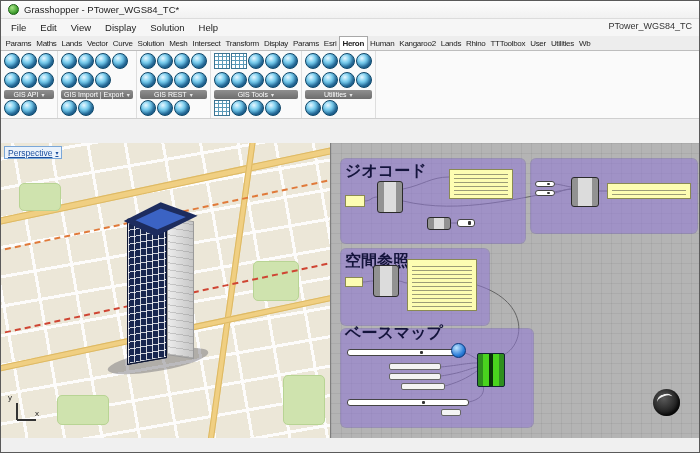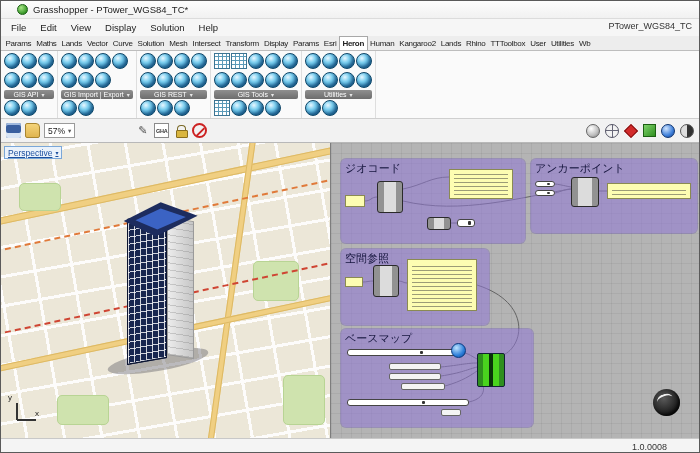--- a/index.html
+++ b/index.html
@@ -1,20 +1,20 @@
 <!DOCTYPE html>
 <html><head>
 <meta charset="utf-8">
 <style>
   * { margin:0; padding:0; box-sizing:border-box; }
   body { font-family:"Liberation Sans","DejaVu Sans",sans-serif; background:#888; }
   .window { position:relative; width:700px; height:453px; background:#f0f0f0; border:1px solid #5a5a5a; overflow:hidden; }
 
   
-  .titlebar { position:absolute; left:0; top:0; width:100%; height:18px; background:linear-gradient(#fdfdfd,#f1f1f1); border-bottom:1px solid #dcdcdc; display:flex; align-items:center; gap:5px; padding-left:16px; font-size:9.5px; color:#222; }
+  .titlebar { position:absolute; left:0; top:0; width:100%; height:18px; background:linear-gradient(#fdfdfd,#f1f1f1); border-bottom:1px solid #dcdcdc; display:flex; align-items:center; gap:5px; padding-left:7px; font-size:9.5px; color:#222; }
   .gh-logo { width:11px; height:11px; border-radius:50%; background:radial-gradient(circle at 35% 30%,#a8e586,#3f9e2e 65%,#1e6f18); border:1px solid #1a5f14; flex:0 0 auto; }
 
   
   .menubar { position:absolute; left:0; top:18px; width:100%; height:17px; background:#f6f6f6; display:flex; align-items:center; padding-left:3px; font-size:9.5px; color:#222; }
   .menu-item { padding:1px 7px; cursor:default; }
   .doc-label { position:absolute; right:7px; top:2px; font-size:9px; color:#333; }
 
   
   .tabbar { position:absolute; left:0; top:35px; width:100%; height:15px; background:#ededed; border-bottom:1px solid #bdbdbd; display:flex; align-items:flex-end; padding-left:2px; font-size:8px; letter-spacing:-0.3px; color:#222; white-space:nowrap; overflow:hidden; }
   .tab { padding:2px 2.5px; }
@@ -72,21 +72,21 @@
   .vplabel .dd { font-size:6px; text-decoration:none; }
   .gizmo { position:absolute; left:6px; top:250px; width:36px; height:38px; z-index:5; }
   .gz-y { position:absolute; left:9px; top:10px; width:2px; height:17px; background:#333; }
   .gz-x { position:absolute; left:10px; top:26px; width:19px; height:2px; background:#333; }
   .gz-ylab { position:absolute; left:1px; top:0; font-size:8px; color:#222; }
   .gz-xlab { position:absolute; left:28px; top:16px; font-size:8px; color:#222; }
 
   
   .ghcanvas { position:relative; flex:1; height:100%; background-color:#b4b4b4; background-image:linear-gradient(rgba(0,0,0,.05) 1px,transparent 1px),linear-gradient(90deg,rgba(0,0,0,.05) 1px,transparent 1px); background-size:10px 10px; overflow:hidden; }
   .gh-group { position:absolute; background:rgba(143,118,214,.55); border-radius:5px; box-shadow:0 0 0 1px rgba(110,90,180,.4); }
-  .gh-group-label { position:absolute; font-weight:normal; font-size:11px; color:#14143c; font-family:"Liberation Sans","DejaVu Sans",sans-serif; }
+  .gh-group-label { position:absolute; font-weight:bold; font-size:16px; color:#14143c; font-family:"Liberation Sans","DejaVu Sans",sans-serif; }
   .gh-comp { position:absolute; border:1px solid #2a2a2a; border-radius:3px; background:linear-gradient(90deg,#929292 0 6px,#dcdcdc 6px calc(100% - 6px),#929292 calc(100% - 6px)); }
   .gh-panel { position:absolute; background:#fdfdb2; border:1px solid #8a8a52; }
   .lines::after { content:""; position:absolute; left:4px; right:4px; top:3px; bottom:3px; background:repeating-linear-gradient(0deg,rgba(60,60,60,.5) 0 1px,transparent 1px 4px); }
   .gh-slider { position:absolute; background:#fff; border:1px solid #444; border-radius:3px; }
   .gh-slider::after { content:""; position:absolute; top:1px; bottom:1px; left:62%; width:3px; background:#333; border-radius:1px; }
   .gh-wrect { position:absolute; background:#f4f4f4; border:1px solid #666; border-radius:2px; }
   .gh-sphere { position:absolute; width:15px; height:15px; border-radius:50%; background:radial-gradient(circle at 35% 30%,#bfe4ff,#2e7fd9 60%,#0c4aa0); border:1px solid #083a80; }
   .gh-green { position:absolute; border:1px solid #123; border-radius:2px; background:linear-gradient(90deg,#2f8f1f 0 5px,#49d41e 5px calc(50% - 2px),#0a330a calc(50% - 2px) calc(50% + 2px),#49d41e calc(50% + 2px) calc(100% - 5px),#2f8f1f calc(100% - 5px)); }
   .wires { position:absolute; inset:0; pointer-events:none; }
   .compass { position:absolute; left:322px; top:246px; width:27px; height:27px; border-radius:50%; background:radial-gradient(circle at 40% 35%,#5a5a5a,#111 75%); box-shadow:inset -2px -2px 3px rgba(0,0,0,.6); }
@@ -254,42 +254,20 @@
         </div>
       <div class="icon-row">
         <span class="globe"></span>
           <span class="globe"></span>
       </div>
     </div>
 
     <div style="flex:1"></div>
   </div>
 
-  <div class="cvtoolbar">
-    <span class="ticon i-save"></span>
-    <span class="ticon i-open"></span>
-    <div class="zoombox">
-      <span>57%</span>
-      <span class="dd">▾</span>
-    </div>
-    <div class="mid-cluster">
-      <span class="ticon i-pencil"></span>
-      <span class="ticon i-gha">GHA</span>
-      <span class="ticon i-lock"></span>
-      <span class="ticon i-ban"></span>
-    </div>
-    <div class="right-cluster">
-      <span class="i-sph gray"></span>
-      <span class="i-wire"></span>
-      <span class="i-gem"></span>
-      <span class="i-box"></span>
-      <span class="i-sph blue"></span>
-      <span class="i-pie"></span>
-    </div>
-  </div>
 
   <div class="main">
 
     <div class="viewport">
       <div class="map-rot"></div>
 
       <div class="road-y" style="left:-20px;top:34px;width:420px;height:7px;transform:rotate(-12deg);"></div>
       <div class="road-y" style="left:226px;top:-25px;width:6px;height:370px;transform:rotate(8deg);"></div>
       <div class="road-y" style="left:-30px;top:186px;width:400px;height:6px;transform:rotate(-12deg);"></div>
       <div class="park" style="left:252px;top:118px;width:46px;height:40px;"></div>
@@ -342,44 +320,40 @@
 
       <div class="gh-group" style="left:10px;top:16px;width:184px;height:84px;"></div>
       <span class="gh-group-label" style="left:14px;top:18px;">ジオコード</span>
       <div class="gh-panel" style="left:14px;top:52px;width:20px;height:12px;"></div>
       <div class="gh-comp" style="left:46px;top:38px;width:26px;height:32px;"></div>
       <div class="gh-panel lines" style="left:118px;top:26px;width:64px;height:30px;"></div>
       <div class="gh-comp" style="left:96px;top:74px;width:24px;height:13px;"></div>
       <div class="gh-slider" style="left:126px;top:76px;width:18px;height:8px;"></div>
 
       <div class="gh-group" style="left:200px;top:16px;width:166px;height:74px;"></div>
-      <span class="gh-group-label" style="left:204px;top:18px;">アンカーポイント</span>
       <div class="gh-slider" style="left:204px;top:38px;width:20px;height:6px;"></div>
       <div class="gh-slider" style="left:204px;top:47px;width:20px;height:6px;"></div>
       <div class="gh-comp" style="left:240px;top:34px;width:28px;height:30px;"></div>
       <div class="gh-panel lines" style="left:276px;top:40px;width:84px;height:16px;"></div>
 
       <div class="gh-group" style="left:10px;top:106px;width:148px;height:76px;"></div>
       <span class="gh-group-label" style="left:14px;top:108px;">空間参照</span>
       <div class="gh-panel" style="left:14px;top:134px;width:18px;height:10px;"></div>
       <div class="gh-comp" style="left:42px;top:122px;width:26px;height:32px;"></div>
       <div class="gh-panel lines" style="left:76px;top:116px;width:70px;height:52px;"></div>
 
       <div class="gh-group" style="left:10px;top:186px;width:192px;height:98px;"></div>
-      <span class="gh-group-label" style="left:14px;top:188px;">ベースマップ</span>
+      <span class="gh-group-label" style="left:14px;top:180px;">ベースマップ</span>
       <div class="gh-slider" style="left:16px;top:206px;width:118px;height:7px;"></div>
       <div class="gh-wrect" style="left:58px;top:220px;width:52px;height:7px;"></div>
       <div class="gh-wrect" style="left:58px;top:230px;width:52px;height:7px;"></div>
       <div class="gh-wrect" style="left:70px;top:240px;width:44px;height:7px;"></div>
       <div class="gh-sphere" style="left:120px;top:200px;"></div>
       <div class="gh-green" style="left:146px;top:210px;width:28px;height:34px;"></div>
       <div class="gh-slider" style="left:16px;top:256px;width:122px;height:7px;"></div>
       <div class="gh-wrect" style="left:110px;top:266px;width:20px;height:7px;"></div>
 
       <div class="compass"></div>
     </div>
   </div>
 
-  <div class="statusbar">
-    <span>1.0.0008</span>
-  </div>
 
 </div>
 
 </body></html>

